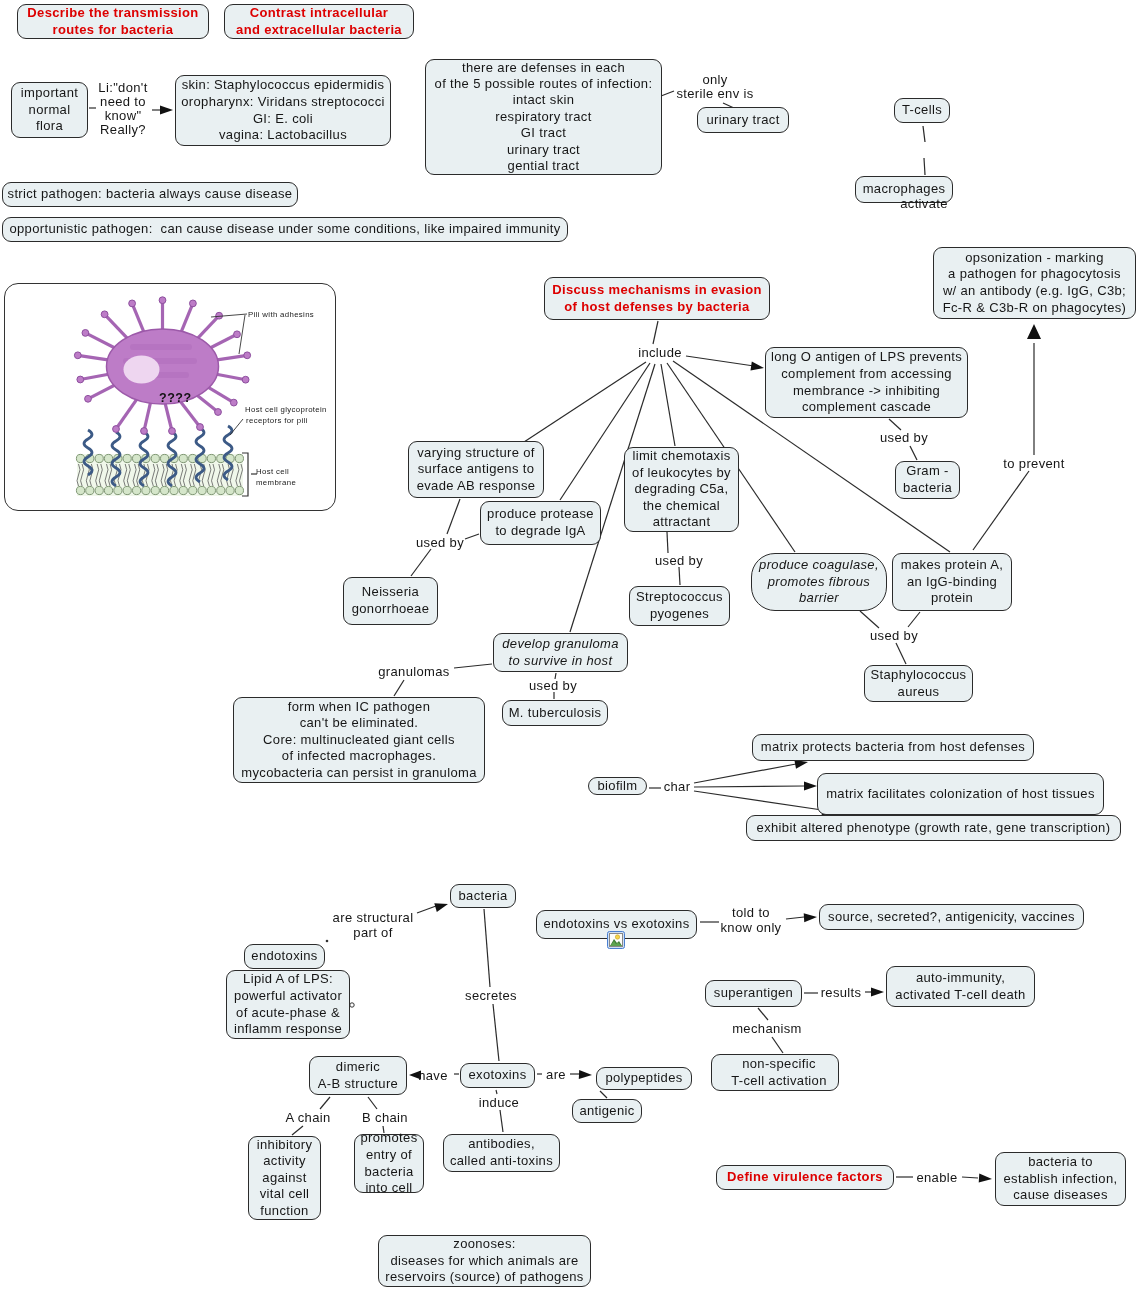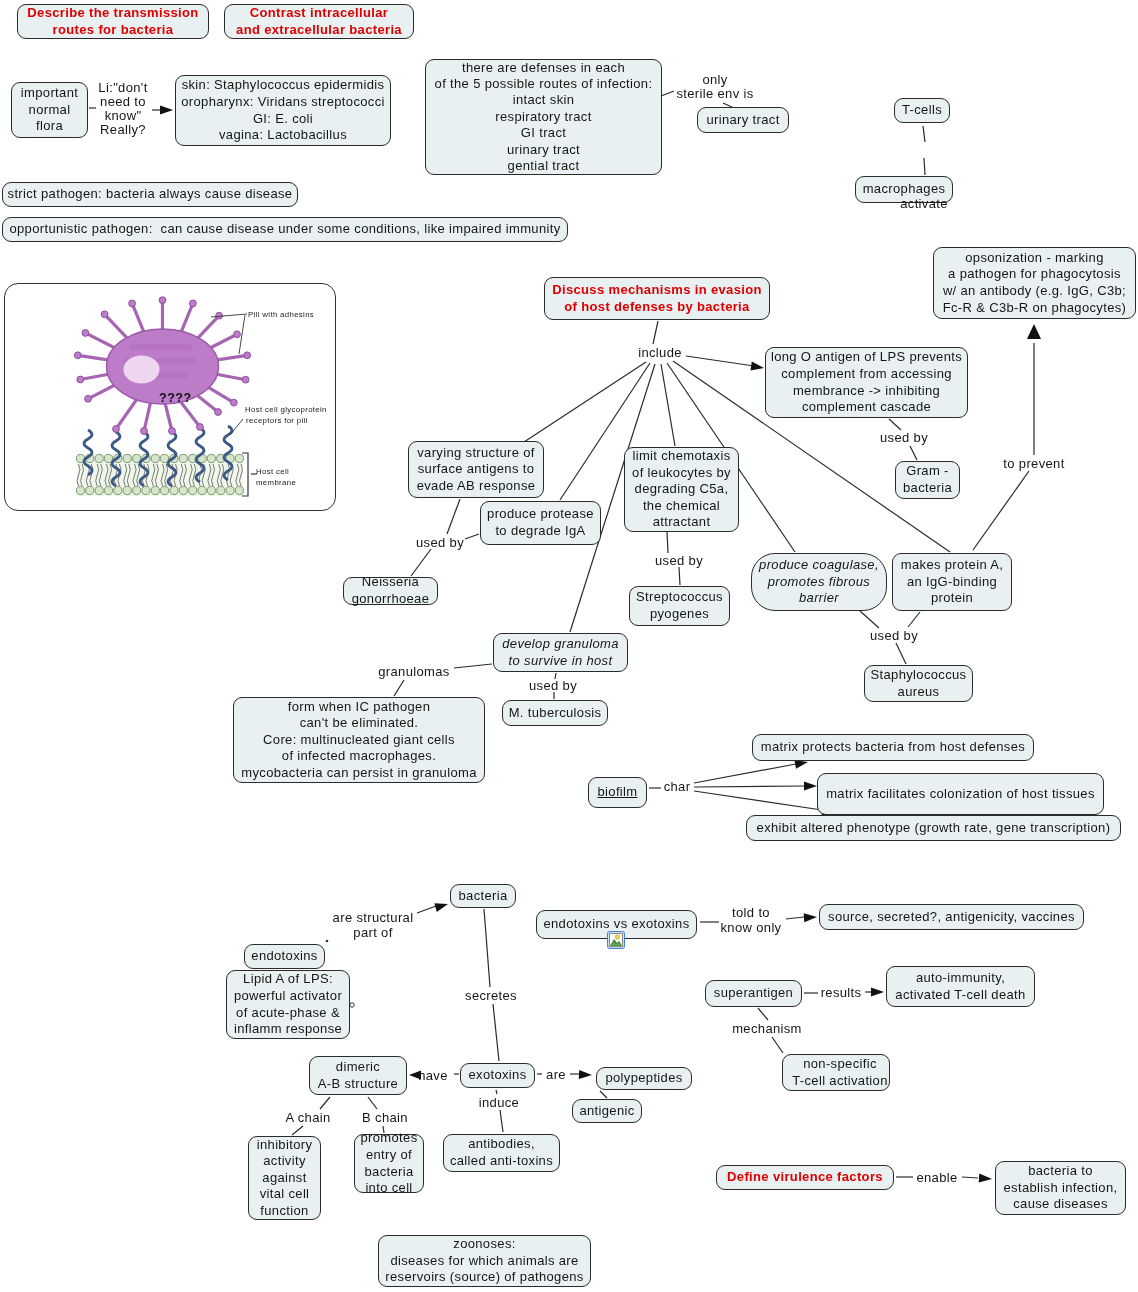--- a/index.html
+++ b/index.html
@@ -84,52 +84,52 @@
 <div class="n" style="left:697px;top:107px;width:92px;height:26px;">urinary tract</div>
 <div class="n" style="left:894px;top:98px;width:56px;height:25px;text-align:right;">T-cells</div>
 <div class="n" style="left:855px;top:176px;width:98px;height:27px;">macrophages</div>
 <div class="n" style="left:2px;top:182px;width:296px;height:25px;">strict pathogen: bacteria always cause disease</div>
 <div class="n" style="left:2px;top:217px;width:566px;height:25px;">opportunistic pathogen:&nbsp; can cause disease under some conditions, like impaired immunity</div>
 <div class="n" style="left:544px;top:277px;width:226px;height:43px;color:#dd0000;font-weight:bold;">Discuss mechanisms in evasion<br>of host defenses by bacteria</div>
 <div class="n" style="left:765px;top:347px;width:203px;height:71px;">long O antigen of LPS prevents<br>complement from accessing<br>membrance -&gt; inhibiting<br>complement cascade</div>
 <div class="n" style="left:933px;top:247px;width:203px;height:72px;">opsonization - marking<br>a pathogen for phagocytosis<br>w/ an antibody (e.g. IgG, C3b;<br>Fc-R &amp; C3b-R on phagocytes)</div>
 <div class="n" style="left:408px;top:441px;width:136px;height:57px;">varying structure of<br>surface antigens to<br>evade AB response</div>
 <div class="n" style="left:480px;top:501px;width:121px;height:44px;">produce protease<br>to degrade IgA</div>
-<div class="n" style="left:343px;top:577px;width:95px;height:28px;">Neisseria<br>gonorrhoeae</div>
+<div class="n" style="left:343px;top:577px;width:95px;height:48px;">Neisseria<br>gonorrhoeae</div>
 <div class="n" style="left:624px;top:447px;width:115px;height:85px;">limit chemotaxis<br>of leukocytes by<br>degrading C5a,<br>the chemical<br>attractant</div>
 <div class="n" style="left:629px;top:586px;width:101px;height:40px;">Streptococcus<br>pyogenes</div>
 <div class="n" style="left:751px;top:553px;width:136px;height:58px;font-style:italic;border-radius:24px;">produce coagulase,<br>promotes fibrous<br>barrier</div>
 <div class="n" style="left:892px;top:553px;width:120px;height:58px;">makes protein A,<br>an IgG-binding<br>protein</div>
 <div class="n" style="left:864px;top:665px;width:109px;height:37px;">Staphylococcus<br>aureus</div>
 <div class="n" style="left:895px;top:461px;width:65px;height:38px;">Gram -<br>bacteria</div>
 <div class="n" style="left:493px;top:633px;width:135px;height:39px;font-style:italic;">develop granuloma<br>to survive in host</div>
 <div class="n" style="left:502px;top:700px;width:106px;height:26px;">M. tuberculosis</div>
 <div class="n" style="left:233px;top:697px;width:252px;height:86px;">form when IC pathogen<br>can't be eliminated.<br>Core: multinucleated giant cells<br>of infected macrophages.<br>mycobacteria can persist in granuloma</div>
-<div class="n" style="left:588px;top:777px;width:59px;height:31px;text-decoration:underline;">biofilm</div>
+<div class="n" style="left:588px;top:777px;width:59px;height:18px;">biofilm</div>
 <div class="n" style="left:752px;top:734px;width:282px;height:27px;">matrix protects bacteria from host defenses</div>
 <div class="n" style="left:817px;top:773px;width:287px;height:42px;">matrix facilitates colonization of host tissues</div>
 <div class="n" style="left:746px;top:815px;width:375px;height:26px;">exhibit altered phenotype (growth rate, gene transcription)</div>
 <div class="n" style="left:450px;top:884px;width:66px;height:24px;">bacteria</div>
 <div class="n" style="left:244px;top:944px;width:81px;height:25px;">endotoxins</div>
 <div class="n" style="left:226px;top:970px;width:124px;height:69px;">Lipid A of LPS:<br>powerful activator<br>of acute-phase &amp;<br>inflamm response</div>
 <div class="n" style="left:536px;top:910px;width:161px;height:29px;">endotoxins vs exotoxins</div>
 <div class="n" style="left:819px;top:904px;width:265px;height:26px;">source, secreted?, antigenicity, vaccines</div>
 <div class="n" style="left:705px;top:980px;width:97px;height:27px;">superantigen</div>
 <div class="n" style="left:886px;top:966px;width:149px;height:41px;">auto-immunity,<br>activated T-cell death</div>
-<div class="n" style="left:782px;top:1054px;width:108px;height:37px;padding-left:8px;">non-specific<br>T-cell activation</div>
+<div class="n" style="left:711px;top:1054px;width:128px;height:37px;padding-left:8px;">non-specific<br>T-cell activation</div>
 <div class="n" style="left:309px;top:1056px;width:98px;height:39px;">dimeric<br>A-B structure</div>
 <div class="n" style="left:460px;top:1063px;width:75px;height:25px;">exotoxins</div>
 <div class="n" style="left:596px;top:1067px;width:96px;height:23px;">polypeptides</div>
 <div class="n" style="left:572px;top:1099px;width:70px;height:24px;">antigenic</div>
 <div class="n" style="left:248px;top:1136px;width:73px;height:84px;">inhibitory<br>activity<br>against<br>vital cell<br>function</div>
 <div class="n" style="left:354px;top:1134px;width:70px;height:59px;">promotes<br>entry of<br>bacteria<br>into cell</div>
 <div class="n" style="left:443px;top:1134px;width:117px;height:38px;">antibodies,<br>called anti-toxins</div>
 <div class="n" style="left:378px;top:1235px;width:213px;height:52px;">zoonoses:<br>diseases for which animals are<br>reservoirs (source) of pathogens</div>
 <div class="n" style="left:716px;top:1165px;width:178px;height:25px;color:#dd0000;font-weight:bold;">Define virulence factors</div>
-<div class="n" style="left:995px;top:1152px;width:131px;height:54px;margin-top:9px;">bacteria to<br>establish infection,<br>cause diseases</div>
+<div class="n" style="left:995px;top:1152px;width:131px;height:54px;">bacteria to<br>establish infection,<br>cause diseases</div>
 <div class="t" style="left:123px;top:109px;line-height:14px;">Li:"don't<br>need to<br>know"<br>Really?</div>
 <div class="t" style="left:715px;top:87px;line-height:14px;">only<br>sterile env is</div>
 <div class="t" style="left:924px;top:155px;margin-top:48px;">activate</div>
 <div class="t" style="left:660px;top:352px;">include</div>
 <div class="t" style="left:440px;top:542px;">used by</div>
 <div class="t" style="left:679px;top:560px;">used by</div>
 <div class="t" style="left:894px;top:635px;">used by</div>
 <div class="t" style="left:904px;top:437px;">used by</div>
 <div class="t" style="left:1034px;top:463px;">to prevent</div>
 <div class="t" style="left:414px;top:671px;">granulomas</div>

